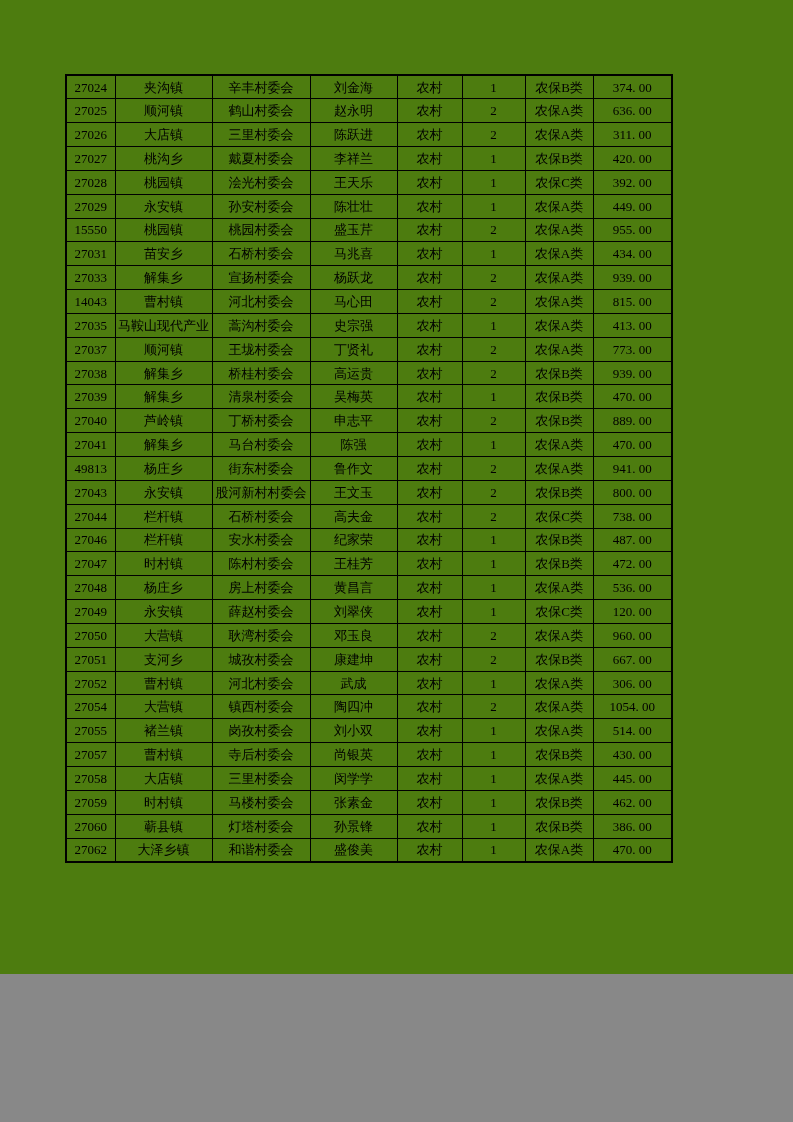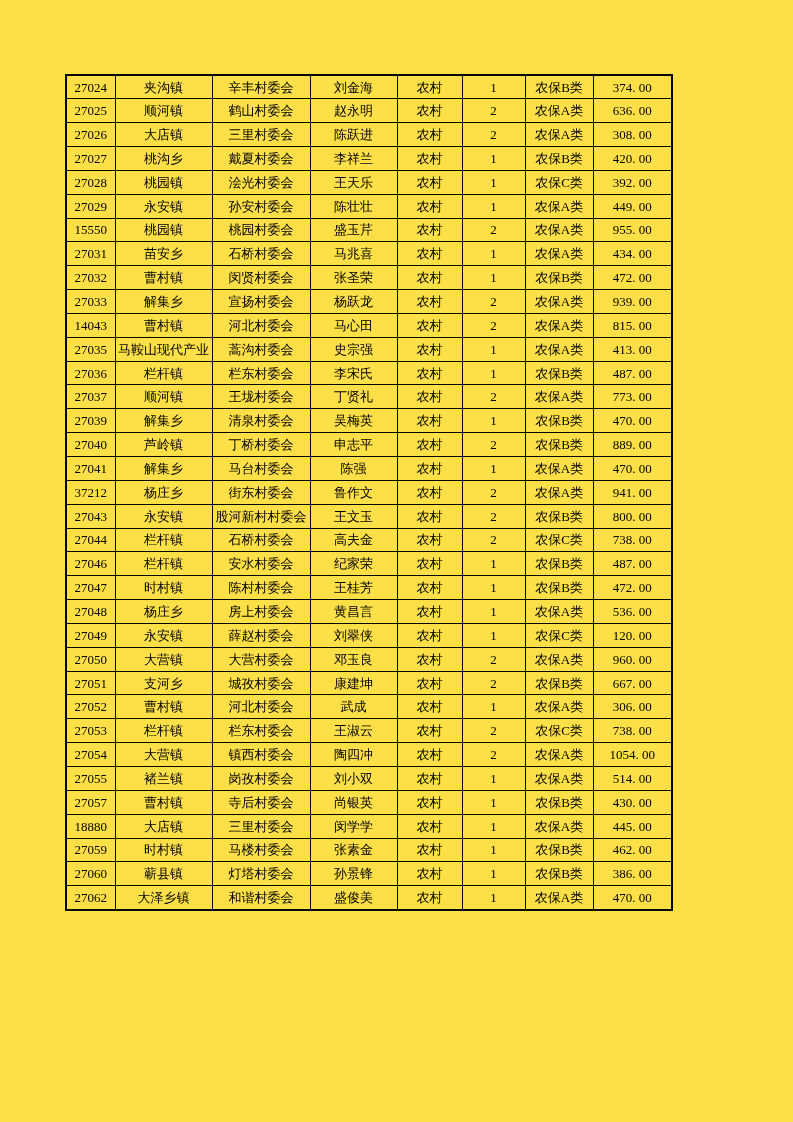--- a/index.html
+++ b/index.html
@@ -1,21 +1,21 @@
 <!DOCTYPE html>
 <html><head>
 <meta charset="utf-8">
 <style>
   * { margin: 0; padding: 0; box-sizing: border-box; }
   html, body { background: #888; }
   .page {
     position: relative;
     width: 793px;
-    height: 1122px;
-    background: #fde047;
+    height: 974px;
+    background: #4d7c0f;
     margin: 0 auto;
     overflow: hidden;
     font-family: "Liberation Serif", "DejaVu Serif", serif;
     color: #000000;
   }
   table.grid {
     position: absolute;
     left: 65px;
     top: 74px;
     width: 606px;
@@ -74,21 +74,21 @@
           <td class="num">636. 00</td>
         </tr>
         <tr>
           <td class="num">27026</td>
           <td>大店镇</td>
           <td>三里村委会</td>
           <td>陈跃进</td>
           <td>农村</td>
           <td class="num">2</td>
           <td>农保A类</td>
-          <td class="num">308. 00</td>
+          <td class="num">311. 00</td>
         </tr>
         <tr>
           <td class="num">27027</td>
           <td>桃沟乡</td>
           <td>戴夏村委会</td>
           <td>李祥兰</td>
           <td>农村</td>
           <td class="num">1</td>
           <td>农保B类</td>
           <td class="num">420. 00</td>
@@ -127,30 +127,20 @@
           <td class="num">27031</td>
           <td>苗安乡</td>
           <td>石桥村委会</td>
           <td>马兆喜</td>
           <td>农村</td>
           <td class="num">1</td>
           <td>农保A类</td>
           <td class="num">434. 00</td>
         </tr>
         <tr>
-          <td class="num">27032</td>
-          <td>曹村镇</td>
-          <td>闵贤村委会</td>
-          <td>张圣荣</td>
-          <td>农村</td>
-          <td class="num">1</td>
-          <td>农保B类</td>
-          <td class="num">472. 00</td>
-        </tr>
-        <tr>
           <td class="num">27033</td>
           <td>解集乡</td>
           <td>宣扬村委会</td>
           <td>杨跃龙</td>
           <td>农村</td>
           <td class="num">2</td>
           <td>农保A类</td>
           <td class="num">939. 00</td>
         </tr>
         <tr>
@@ -167,40 +157,40 @@
           <td class="num">27035</td>
           <td>马鞍山现代产业</td>
           <td>蒿沟村委会</td>
           <td>史宗强</td>
           <td>农村</td>
           <td class="num">1</td>
           <td>农保A类</td>
           <td class="num">413. 00</td>
         </tr>
         <tr>
-          <td class="num">27036</td>
-          <td>栏杆镇</td>
-          <td>栏东村委会</td>
-          <td>李宋氏</td>
-          <td>农村</td>
-          <td class="num">1</td>
-          <td>农保B类</td>
-          <td class="num">487. 00</td>
-        </tr>
-        <tr>
           <td class="num">27037</td>
           <td>顺河镇</td>
           <td>王垅村委会</td>
           <td>丁贤礼</td>
           <td>农村</td>
           <td class="num">2</td>
           <td>农保A类</td>
           <td class="num">773. 00</td>
         </tr>
         <tr>
+          <td class="num">27038</td>
+          <td>解集乡</td>
+          <td>桥桂村委会</td>
+          <td>高运贵</td>
+          <td>农村</td>
+          <td class="num">2</td>
+          <td>农保B类</td>
+          <td class="num">939. 00</td>
+        </tr>
+        <tr>
           <td class="num">27039</td>
           <td>解集乡</td>
           <td>清泉村委会</td>
           <td>吴梅英</td>
           <td>农村</td>
           <td class="num">1</td>
           <td>农保B类</td>
           <td class="num">470. 00</td>
         </tr>
         <tr>
@@ -217,21 +207,21 @@
           <td class="num">27041</td>
           <td>解集乡</td>
           <td>马台村委会</td>
           <td>陈强</td>
           <td>农村</td>
           <td class="num">1</td>
           <td>农保A类</td>
           <td class="num">470. 00</td>
         </tr>
         <tr>
-          <td class="num">37212</td>
+          <td class="num">49813</td>
           <td>杨庄乡</td>
           <td>街东村委会</td>
           <td>鲁作文</td>
           <td>农村</td>
           <td class="num">2</td>
           <td>农保A类</td>
           <td class="num">941. 00</td>
         </tr>
         <tr>
           <td class="num">27043</td>
@@ -289,21 +279,21 @@
           <td>薛赵村委会</td>
           <td>刘翠侠</td>
           <td>农村</td>
           <td class="num">1</td>
           <td>农保C类</td>
           <td class="num">120. 00</td>
         </tr>
         <tr>
           <td class="num">27050</td>
           <td>大营镇</td>
-          <td>大营村委会</td>
+          <td>耿湾村委会</td>
           <td>邓玉良</td>
           <td>农村</td>
           <td class="num">2</td>
           <td>农保A类</td>
           <td class="num">960. 00</td>
         </tr>
         <tr>
           <td class="num">27051</td>
           <td>支河乡</td>
           <td>城孜村委会</td>
@@ -317,30 +307,20 @@
           <td class="num">27052</td>
           <td>曹村镇</td>
           <td>河北村委会</td>
           <td>武成</td>
           <td>农村</td>
           <td class="num">1</td>
           <td>农保A类</td>
           <td class="num">306. 00</td>
         </tr>
         <tr>
-          <td class="num">27053</td>
-          <td>栏杆镇</td>
-          <td>栏东村委会</td>
-          <td>王淑云</td>
-          <td>农村</td>
-          <td class="num">2</td>
-          <td>农保C类</td>
-          <td class="num">738. 00</td>
-        </tr>
-        <tr>
           <td class="num">27054</td>
           <td>大营镇</td>
           <td>镇西村委会</td>
           <td>陶四冲</td>
           <td>农村</td>
           <td class="num">2</td>
           <td>农保A类</td>
           <td class="num">1054. 00</td>
         </tr>
         <tr>
@@ -357,21 +337,21 @@
           <td class="num">27057</td>
           <td>曹村镇</td>
           <td>寺后村委会</td>
           <td>尚银英</td>
           <td>农村</td>
           <td class="num">1</td>
           <td>农保B类</td>
           <td class="num">430. 00</td>
         </tr>
         <tr>
-          <td class="num">18880</td>
+          <td class="num">27058</td>
           <td>大店镇</td>
           <td>三里村委会</td>
           <td>闵学学</td>
           <td>农村</td>
           <td class="num">1</td>
           <td>农保A类</td>
           <td class="num">445. 00</td>
         </tr>
         <tr>
           <td class="num">27059</td>

